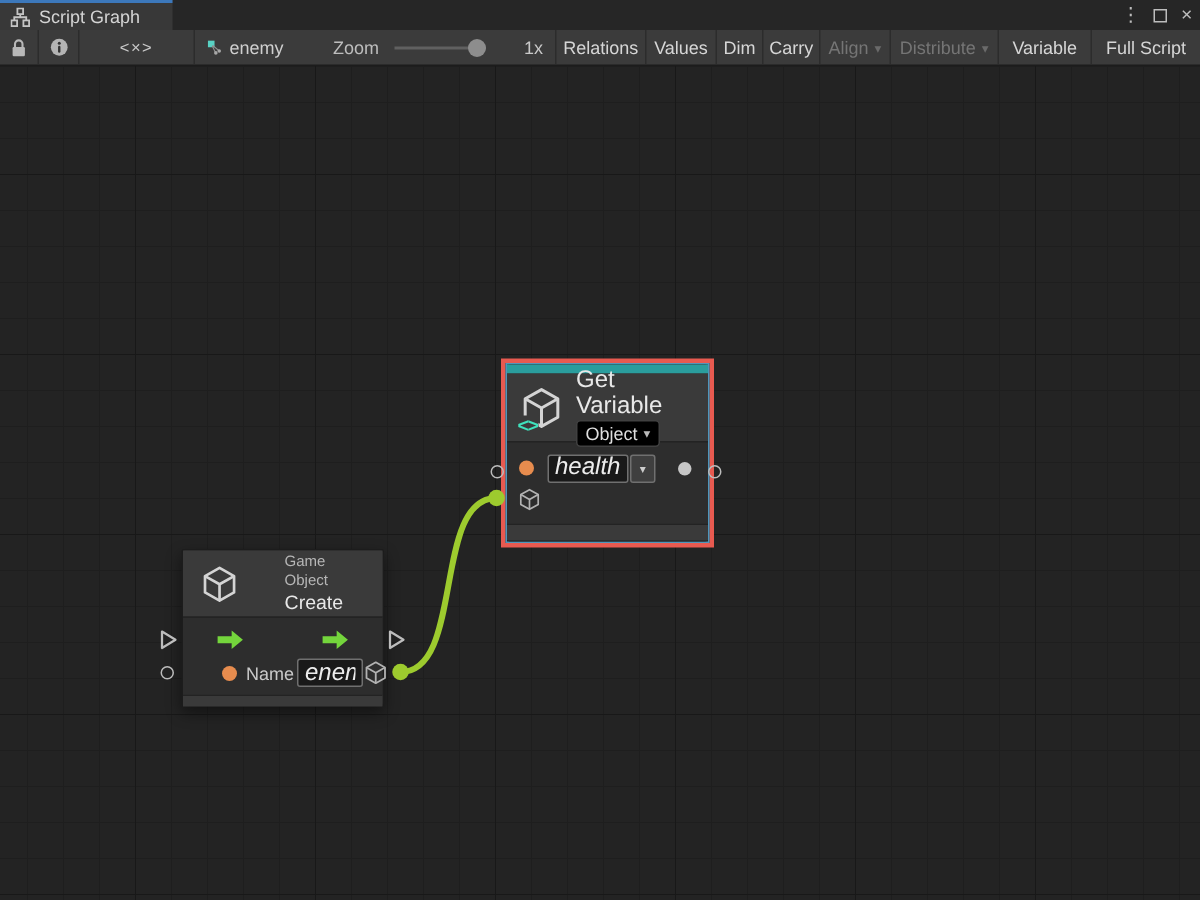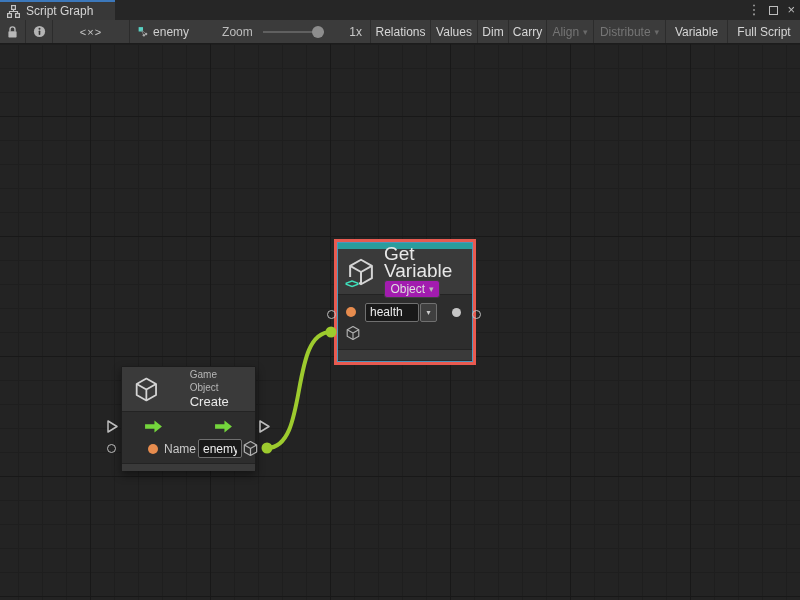--- a/index.html
+++ b/index.html
@@ -49,21 +49,21 @@
   .n-header { background:#3a3a3a; display:flex; align-items:center; }
   .n-body   { background:#2d2d2d; border-top:1px solid #232323; }
   .n-footer { background:#3a3a3a; border-top:1px solid #232323; }
   .prow { display:flex; align-items:center; position:relative; }
   .dot { border-radius:50%; flex:0 0 auto; }
   .dot-orange { width:10px; height:10px; background:#e78c4e; }
   .dot-gray   { width:9px;  height:9px;  background:#c6c6c6; }
   .ring { position:absolute; width:9px; height:9px; border:1.5px solid #bdbdbd; border-radius:50%; background:transparent; cursor:crosshair; }
   .tri  { position:absolute; cursor:crosshair; }
   .nfield { background:#191919; border:1px solid #707070; border-radius:2px; color:#ececec;
-            font-size:12px; font-family:"Liberation Sans", sans-serif; padding:0 4px; height:19px; outline:none; }
+            font-size:16px; font-family:"Liberation Sans", sans-serif; padding:0 4px; height:19px; outline:none;font-style:italic; }
   .dd-mini { width:17px; height:19px; margin-left:1px; background:#3f3f3f; border:1px solid #707070; border-radius:2px;
              display:flex; align-items:center; justify-content:center; cursor:pointer; }
   .dd-mini .chev { margin:0; font-size:8px; color:#cdcdcd; }
 
   
   .node-create { left:121px; top:366px; width:135px; height:105px; }
   .node-create .n-header { height:44px; padding:0 11px; }
   .create-titles { margin-left:30px; display:flex; flex-direction:column; }
   .cat-label { font-size:10px; color:#b6b6b6; line-height:13px; }
   .node-title { font-size:13px; color:#e8e8e8; line-height:16px; }
@@ -77,22 +77,22 @@
   .cube-out { margin-left:auto; margin-right:2px; display:flex; }
 
   
   .selection { position:absolute; left:334px; top:239px; width:142px; height:126px;
                border:3px solid #e85a50; z-index:20; }
   .sel-inner { width:100%; height:100%; border:1px solid #4e96bc; }
   .node-getvar { position:relative; width:134px; height:118px; background:#2d2d2d; border:none; box-shadow:none; left:0; top:0; }
   .teal-bar { height:6px; background:#2a9d9d; }
   .node-getvar .n-header { height:45px; padding:0 8px; align-items:center; gap:8px; }
   .gv-titles { display:flex; flex-direction:column; justify-content:center; }
-  .gv-title { font-size:19px; color:#e8e8e8; line-height:17px; }
-  .obj-dd { margin-top:1px; height:18px; width:56px; background:#a21caf; border:1px solid #404040; border-radius:3px;
+  .gv-title { font-size:16px; color:#e8e8e8; line-height:17px; }
+  .obj-dd { margin-top:1px; height:18px; width:56px; background:#000000; border:1px solid #404040; border-radius:3px;
             display:flex; align-items:center; justify-content:center; gap:4px; cursor:pointer; }
   .obj-dd .obj-label { font-size:12px; color:#dedede; }
   .obj-dd .chev { margin:0; color:#b9b9b9; }
   .node-getvar .n-body { padding:6px 0; }
   .prow-var { height:22px; padding:0 0 0 8px; }
   .field-var { width:54px; margin-left:9px; }
   .prow-cube { height:20px; padding:0 0 0 7px; }
   .node-getvar .n-footer { height:11px; }
   .dot-out-gray { margin-left:15px; }
   .cube-badge { position:relative; display:flex; }

